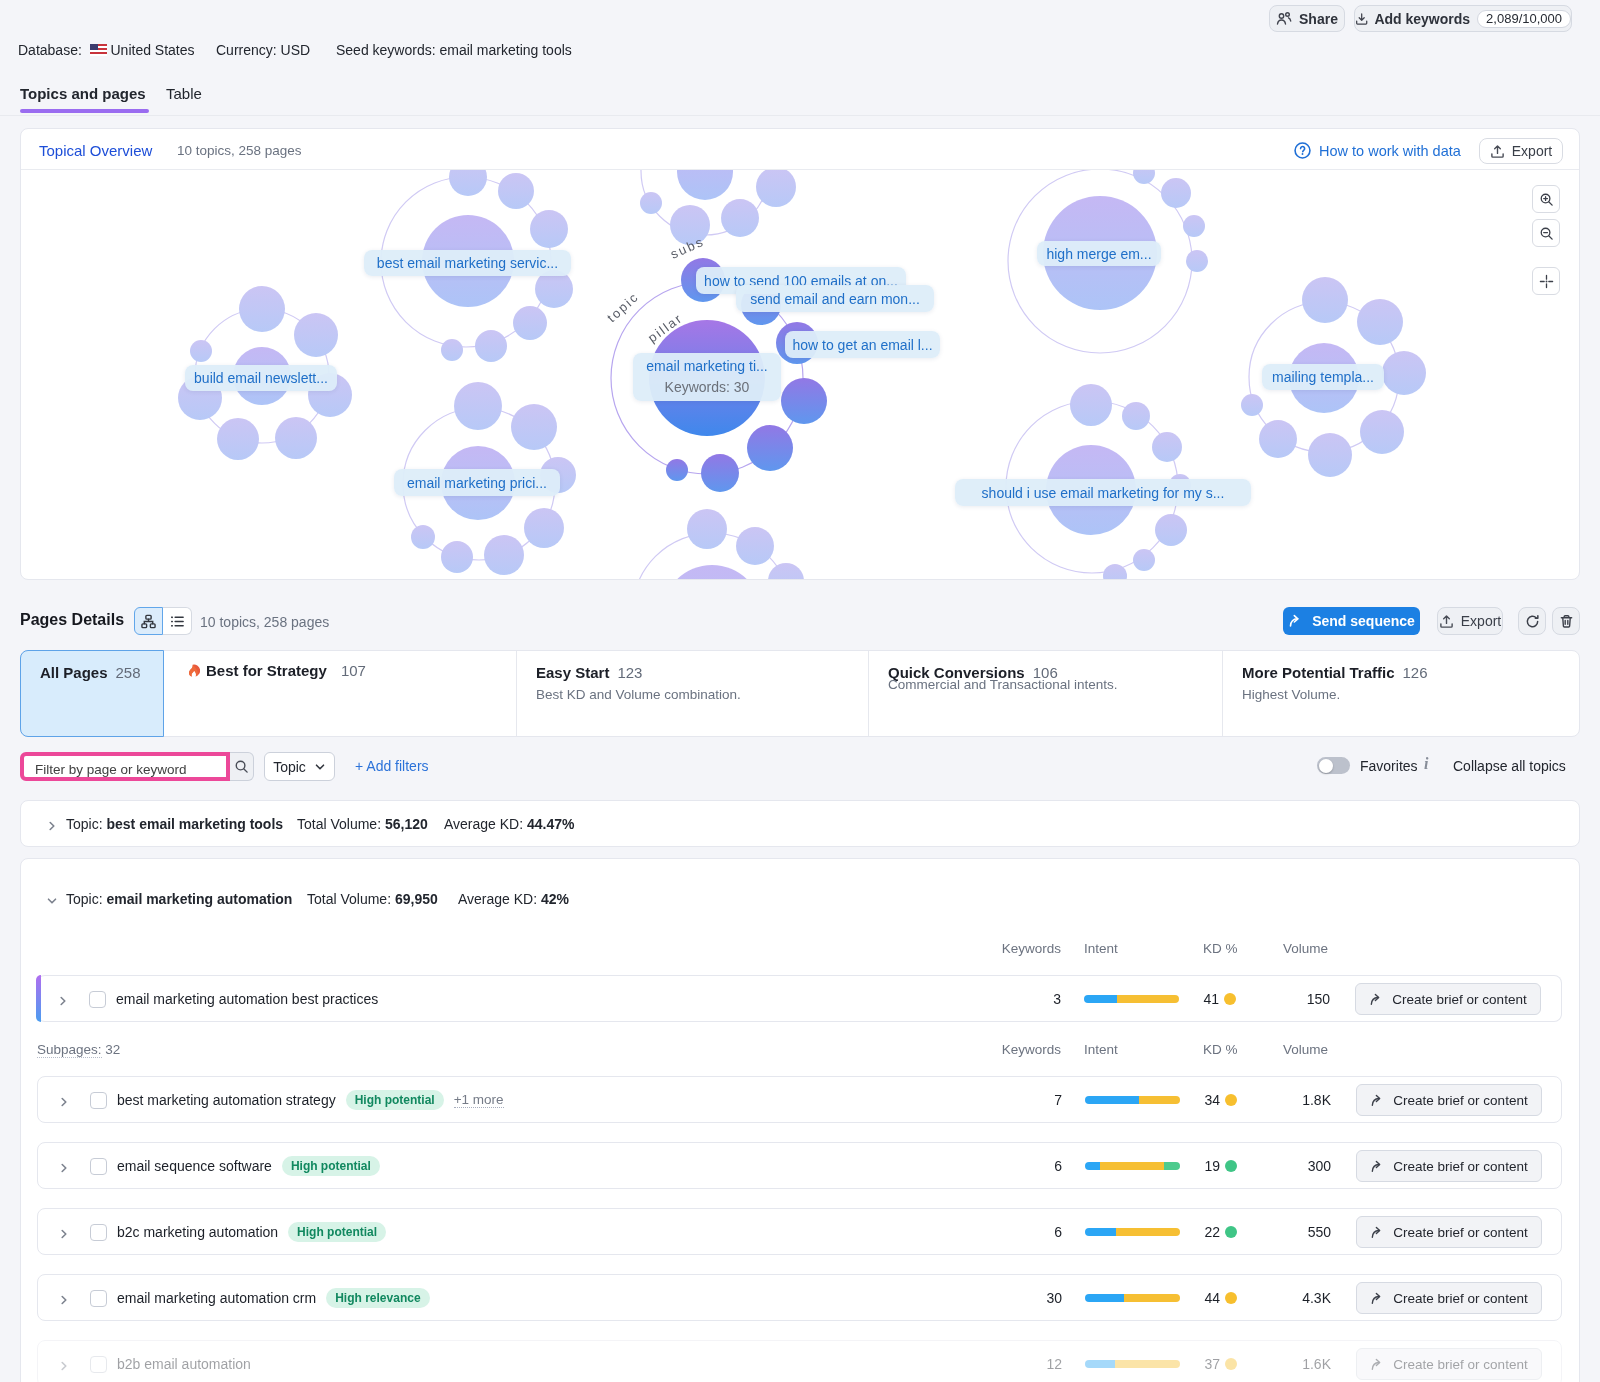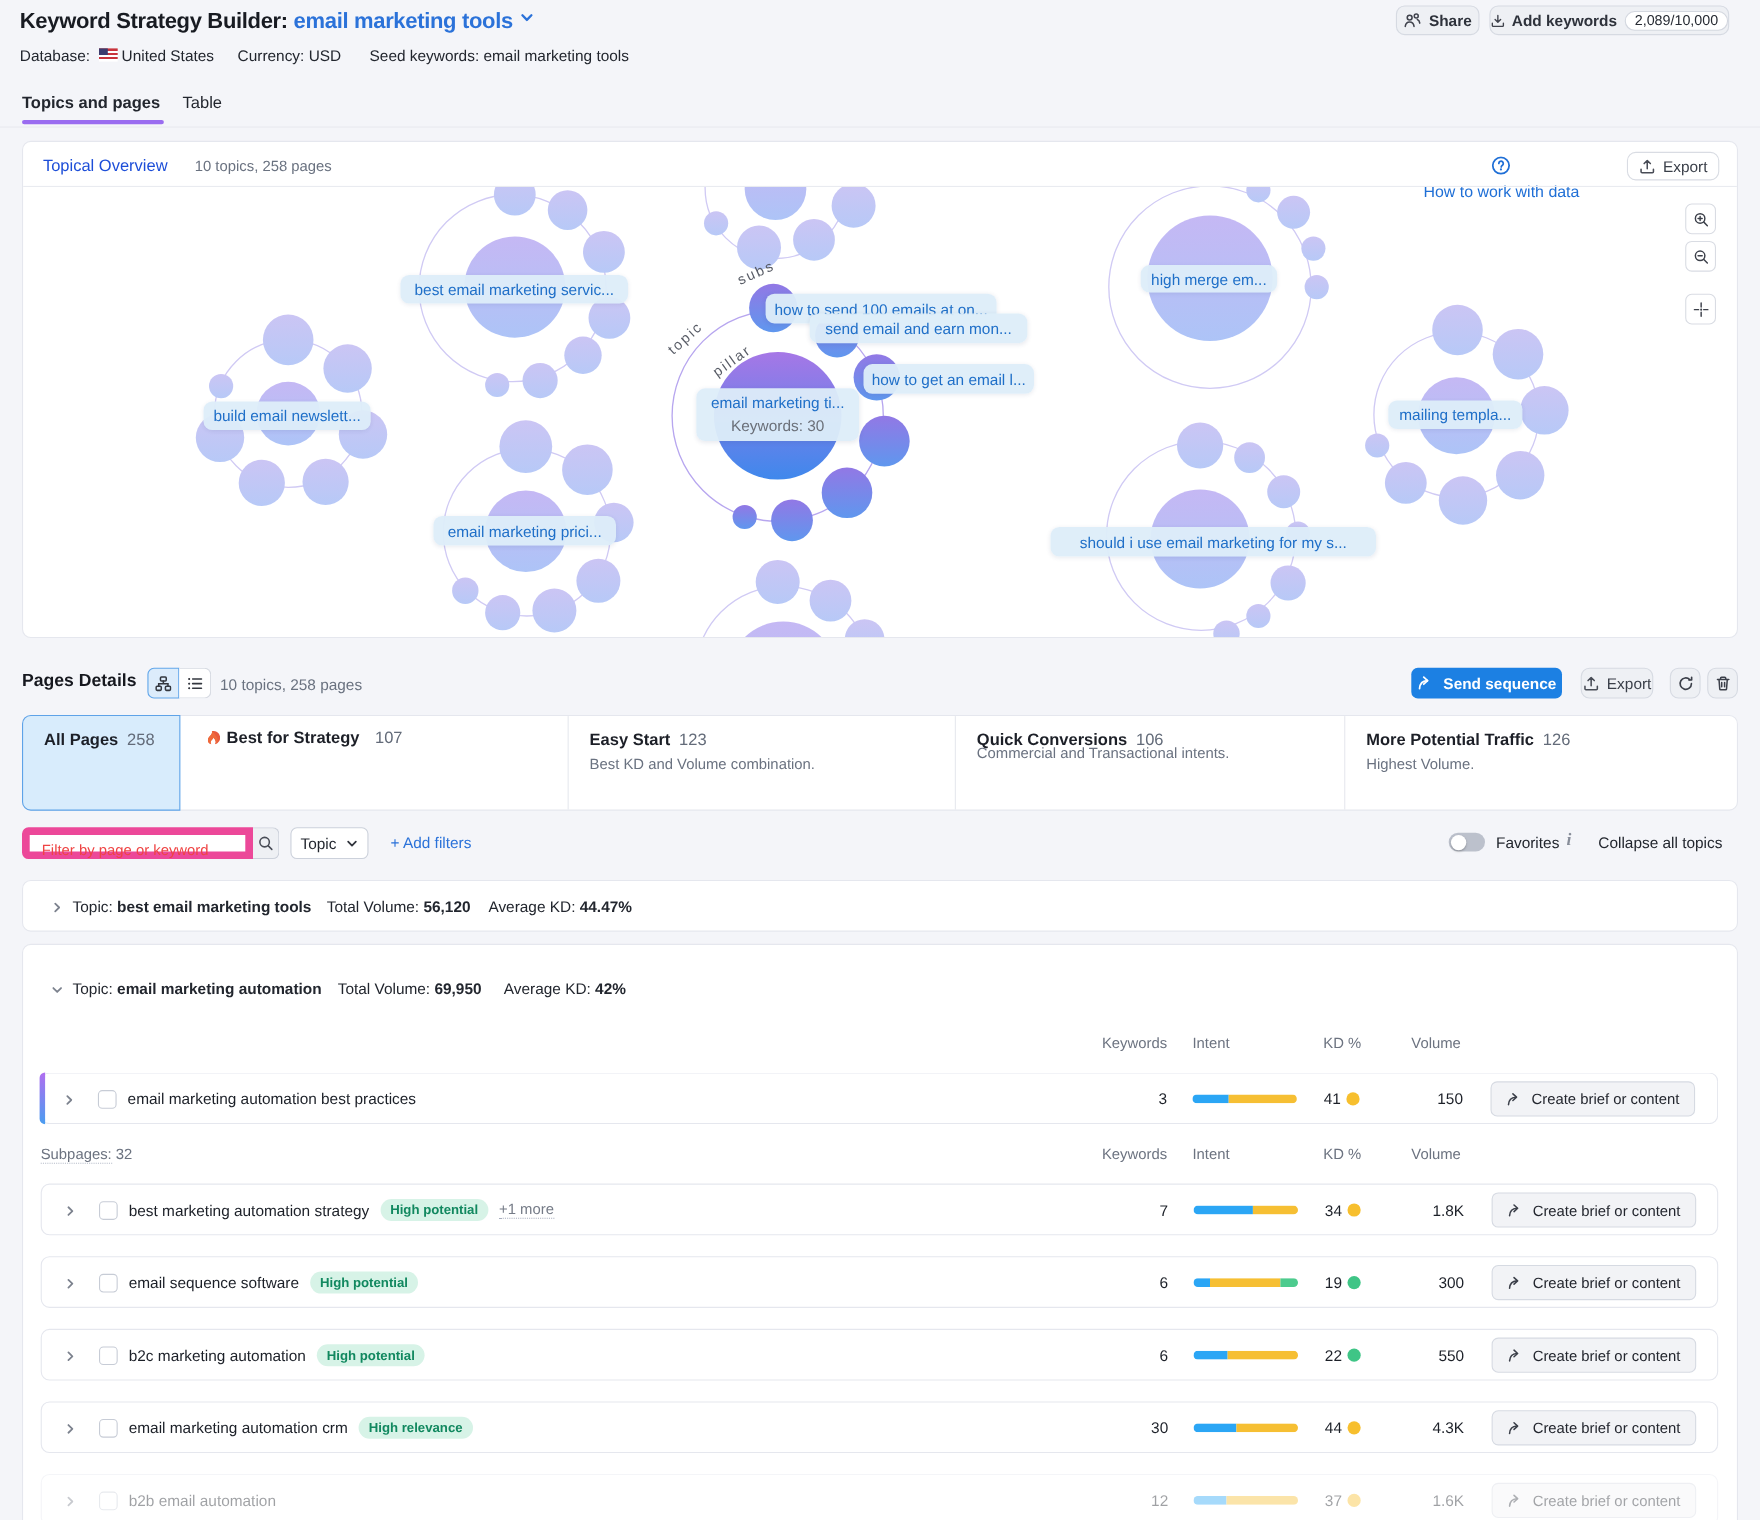--- a/index.html
+++ b/index.html
@@ -42,23 +42,20 @@
 .pillarrow{border-left:none;}
 .pillarrow::before{content:"";position:absolute;left:-1px;top:-1px;width:5px;height:47px;background:linear-gradient(#b06ef0,#4a9df0);border-radius:8px 0 0 8px;}
 .colh{position:absolute;font-size:13.5px;color:#6c7380;}
 .dotted{border-bottom:1px dotted #b6bcc9;}
 .toprow-label{font-size:14px;color:#22262e;}
 b{font-weight:700;}
 </style></head>
 <body>
 <div id="page">
 
-<div class="h1">Keyword Strategy Builder: <span class="blue">email marketing tools</span>&nbsp;<span style="display:inline-block;vertical-align:2px"><svg width="14" height="14" viewBox="0 0 12 12" fill="none" stroke="#2b72d9" stroke-width="1.8" stroke-linecap="round" stroke-linejoin="round">
-          <path d="M2.5 4.2L6 7.8l3.5-3.6"></path>
-        </svg></span></div>
 <div class="meta" style="left:18px">Database:&nbsp;&nbsp;<span style="display:inline-block;width:17px;height:12px;vertical-align:-1px;background:repeating-linear-gradient(#c8333c 0 2px,#fff 2px 4px);position:relative;"><span style="position:absolute;left:0;top:0;width:8px;height:6px;background:#3c3b6e;"></span></span>&nbsp;United States</div>
 <div class="meta" style="left:216px">Currency: USD</div>
 <div class="meta" style="left:336px">Seed keywords: email marketing tools</div>
 <div class="tab" style="left:20px">Topics and pages</div>
 <div class="tab" style="left:166px;font-weight:400">Table</div>
 <div class="tabline"></div>
     <div class="tabsep"></div>
 <div class="gbtn" style="position:absolute;left:1269px;top:5px;width:76px;height:27px;">
       <svg width="16" height="16" viewBox="0 0 16 16" fill="none" stroke="#40434d" stroke-width="1.4" stroke-linecap="round" stroke-linejoin="round">
         <circle cx="5.5" cy="5" r="2.2"></circle>
@@ -73,21 +70,21 @@
         <path d="M8 2v7M5 6.5L8 9.5l3-3"></path>
         <path d="M2 10.5v2.5a1 1 0 001 1h10a1 1 0 001-1v-2.5"></path>
       </svg>
       <span>Add keywords</span>
       <span style="background:#fff;border:1px solid #d3d7df;border-radius:10px;font-size:13px;font-weight:400;color:#272b33;padding:0.5px 8px;margin-left:1px;">2,089/10,000</span>
     </div>
 
 <div class="card" style="left:20px;top:128px;width:1560px;height:452px;overflow:hidden;">
   <div style="position:absolute;left:18px;top:13px;font-size:15px;font-weight:400;color:#1d4ed8;">Topical Overview</div>
   <div style="position:absolute;left:156px;top:14px;font-size:13.5px;color:#6a7280;">10 topics, 258 pages</div>
-  <div style="position:absolute;left:1273px;top:13px;display:flex;align-items:center;gap:8px;color:#1f6fd6;font-size:14.5px;flex-direction:column;">
+  <div style="position:absolute;left:1273px;top:13px;display:flex;align-items:center;gap:8px;color:#1f6fd6;font-size:14.5px;">
         <svg width="17" height="17" viewBox="0 0 16 16" fill="none">
           <circle cx="8" cy="8" r="7" stroke="#1f6fd6" stroke-width="1.5"></circle>
           <path d="M6.2 6.2a1.9 1.9 0 113.2 1.37c-.55.5-1.15.83-1.15 1.63" stroke="#1f6fd6" stroke-width="1.5" fill="none" stroke-linecap="round"></path>
           <circle cx="8" cy="11.3" r=".9" fill="#1f6fd6"></circle>
         </svg>
         <span>How to work with data</span>
       </div>
   <div class="gbtn" style="position:absolute;left:1458px;top:9px;width:84px;height:26px;background:#fff;border-color:#d9dce3;font-weight:400;color:#3a3f49;font-size:14px;">
         <svg width="15" height="15" viewBox="0 0 16 16" fill="none" stroke="#484c56" stroke-width="1.5" stroke-linecap="round" stroke-linejoin="round">
           <path d="M8 10V2.5M5 5l3-3 3 3"></path>
@@ -284,21 +281,21 @@
   <div style="position:absolute;left:867px;top:13px;"><span class="t">Quick Conversions</span><span class="n">106</span></div>
   <div style="position:absolute;left:867px;top:19px;" class="d">Commercial and Transactional intents.</div>
   <div style="position:absolute;left:1221px;top:13px;"><span class="t">More Potential Traffic</span><span class="n">126</span></div>
   <div style="position:absolute;left:1221px;top:29px;" class="d">Highest Volume.</div>
   <div style="position:absolute;left:495px;top:0;width:1px;height:85px;background:#e6e8ee;"></div>
   <div style="position:absolute;left:847px;top:0;width:1px;height:85px;background:#e6e8ee;"></div>
   <div style="position:absolute;left:1201px;top:0;width:1px;height:85px;background:#e6e8ee;"></div>
 </div>
 
 <div class="abs" style="left:20px;top:752px;display:flex;">
-  <span style="width:210px;height:29px;background:#fff;border:7px solid #ec4899;border-radius:6px 0 0 6px;font-size:13.5px;color:#ef4444;line-height:27px;padding-left:11px;">Filter by page or keyword</span>
+  <span style="width:210px;height:29px;background:#fff;border:4px solid #ec4899;border-radius:6px 0 0 6px;font-size:13.5px;color:#404040;line-height:27px;padding-left:11px;">Filter by page or keyword</span>
   <span style="width:24px;height:29px;background:#eef0f4;border:1px solid #ccd1db;border-left:none;border-radius:0 6px 6px 0;display:flex;align-items:center;justify-content:center;">
         <svg width="15" height="15" viewBox="0 0 16 16" fill="none" stroke="#494d57" stroke-width="1.5" stroke-linecap="round">
           <circle cx="7" cy="7" r="4.6"></circle>
           <path d="M10.6 10.6L14 14"></path>
         </svg>
       </span>
 </div>
 <div class="abs" style="left:264px;top:752px;width:71px;height:29px;background:#fff;border:1px solid #ccd1db;border-radius:6px;display:flex;align-items:center;justify-content:center;gap:8px;font-size:14px;color:#22262e;">Topic <svg width="12" height="12" viewBox="0 0 12 12" fill="none" stroke="#33373f" stroke-width="1.6" stroke-linecap="round" stroke-linejoin="round">
         <path d="M2.5 4.2L6 7.8l3.5-3.6"></path>
       </svg></div>

